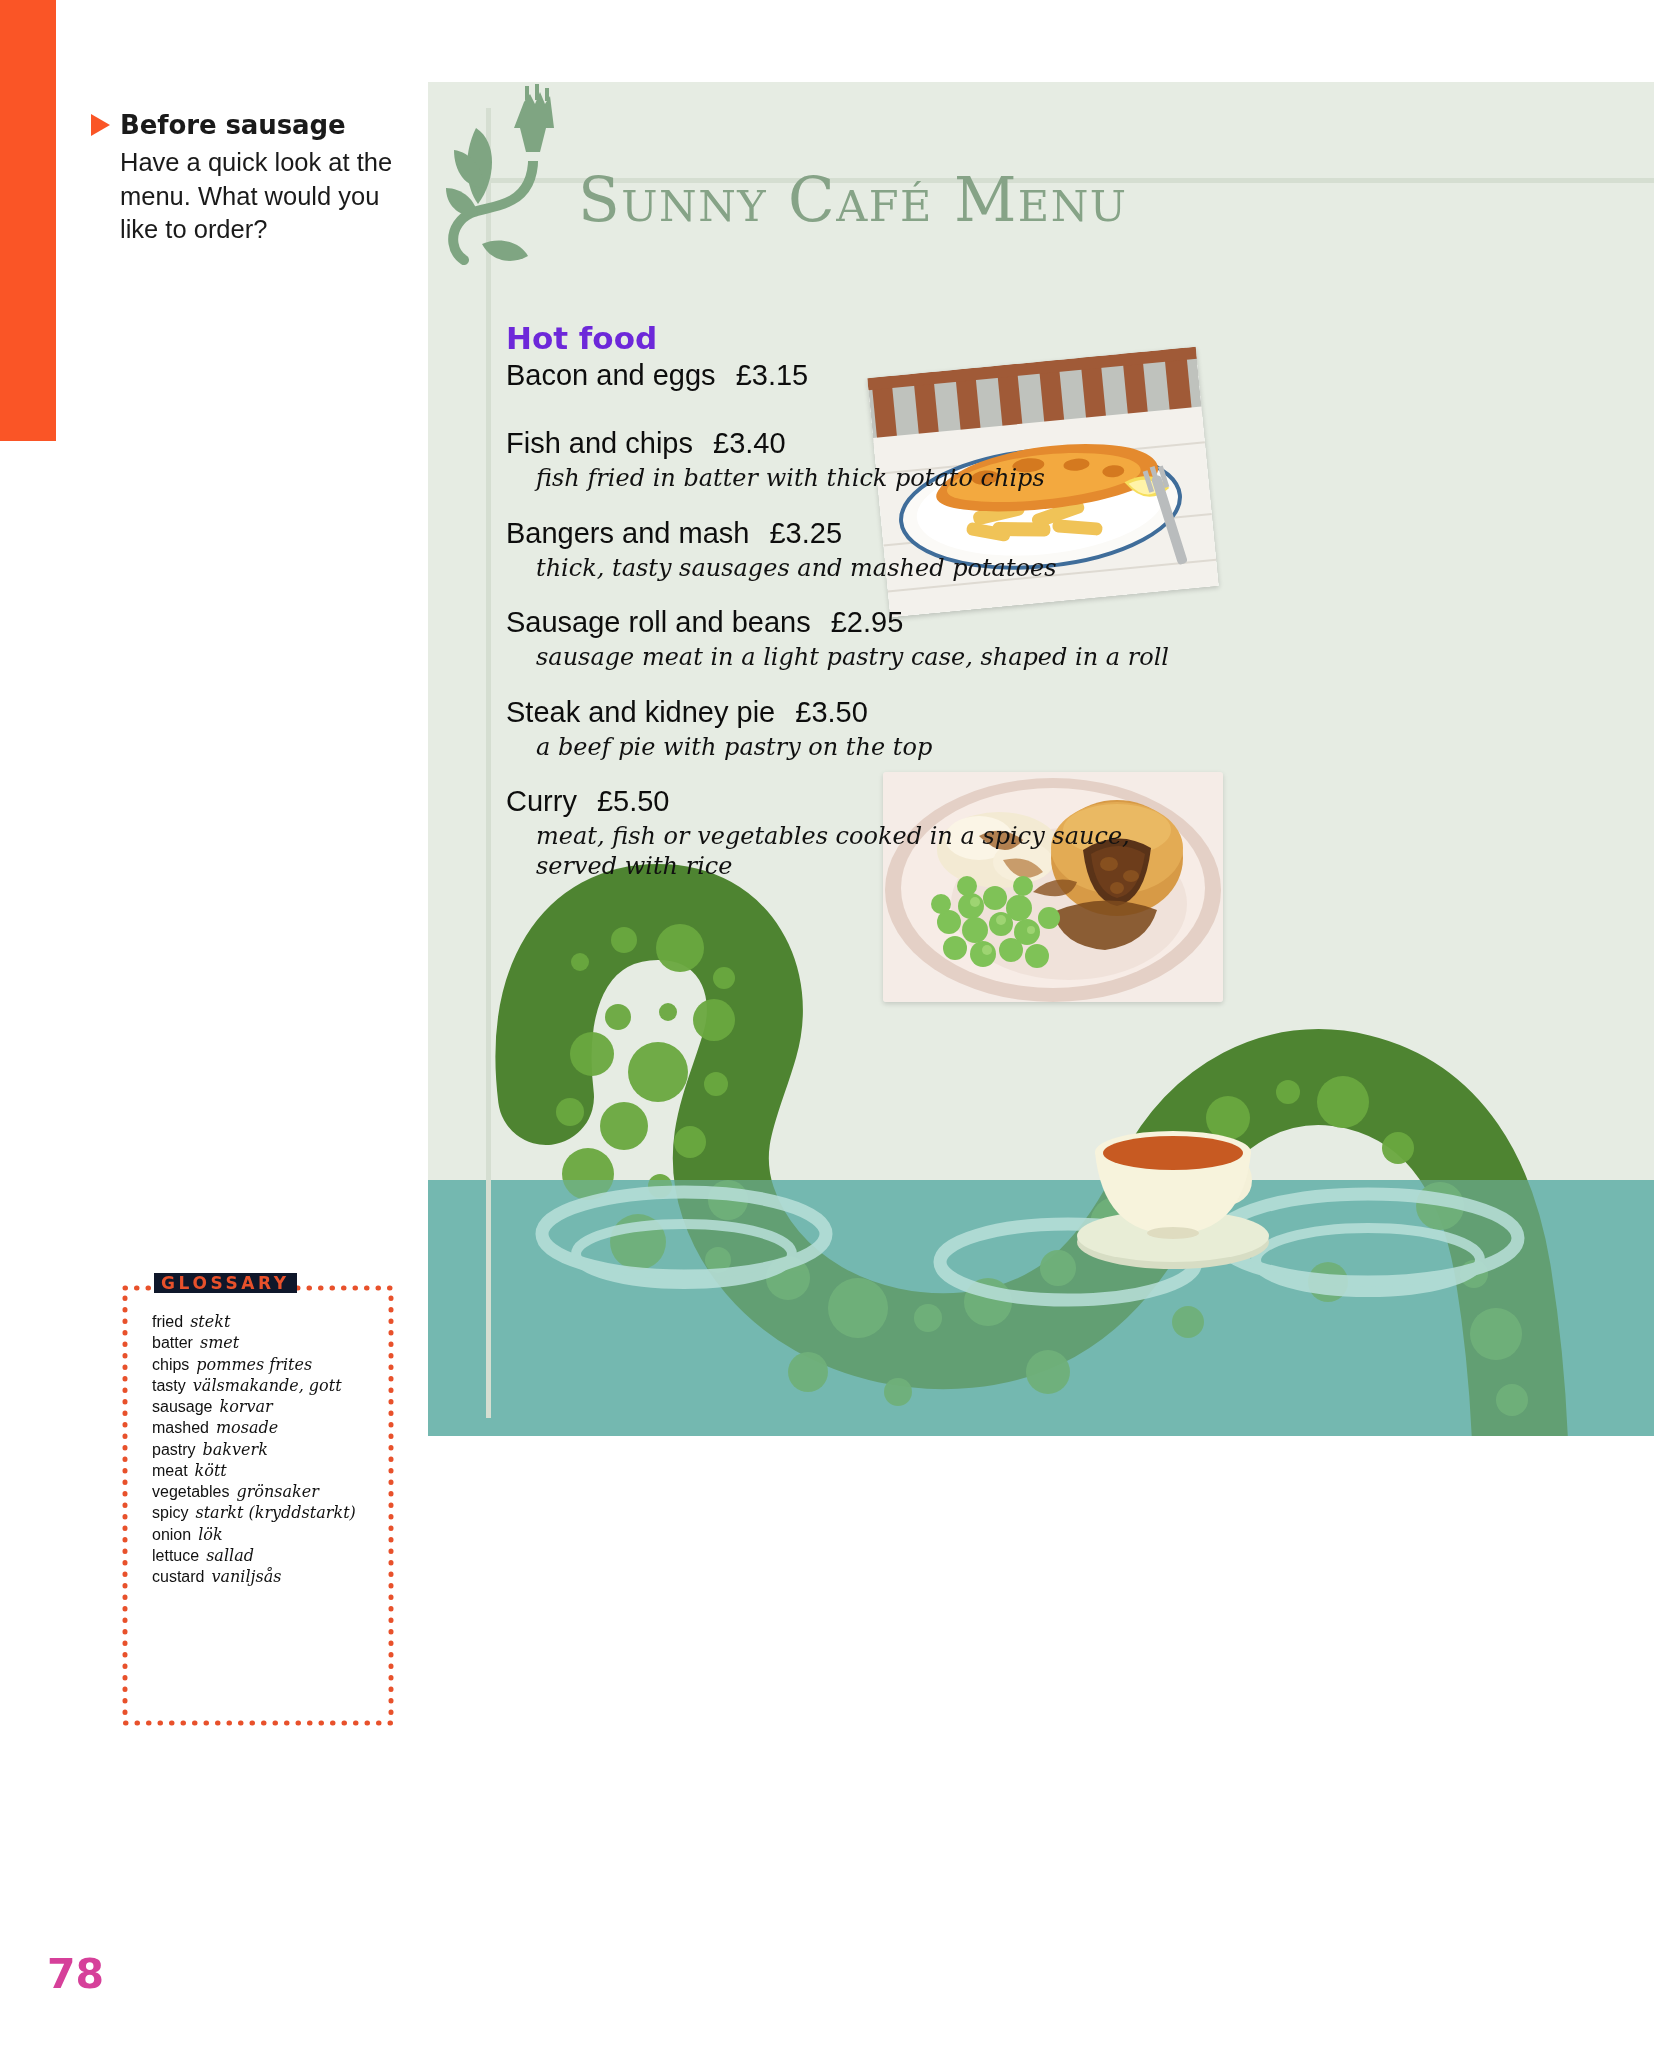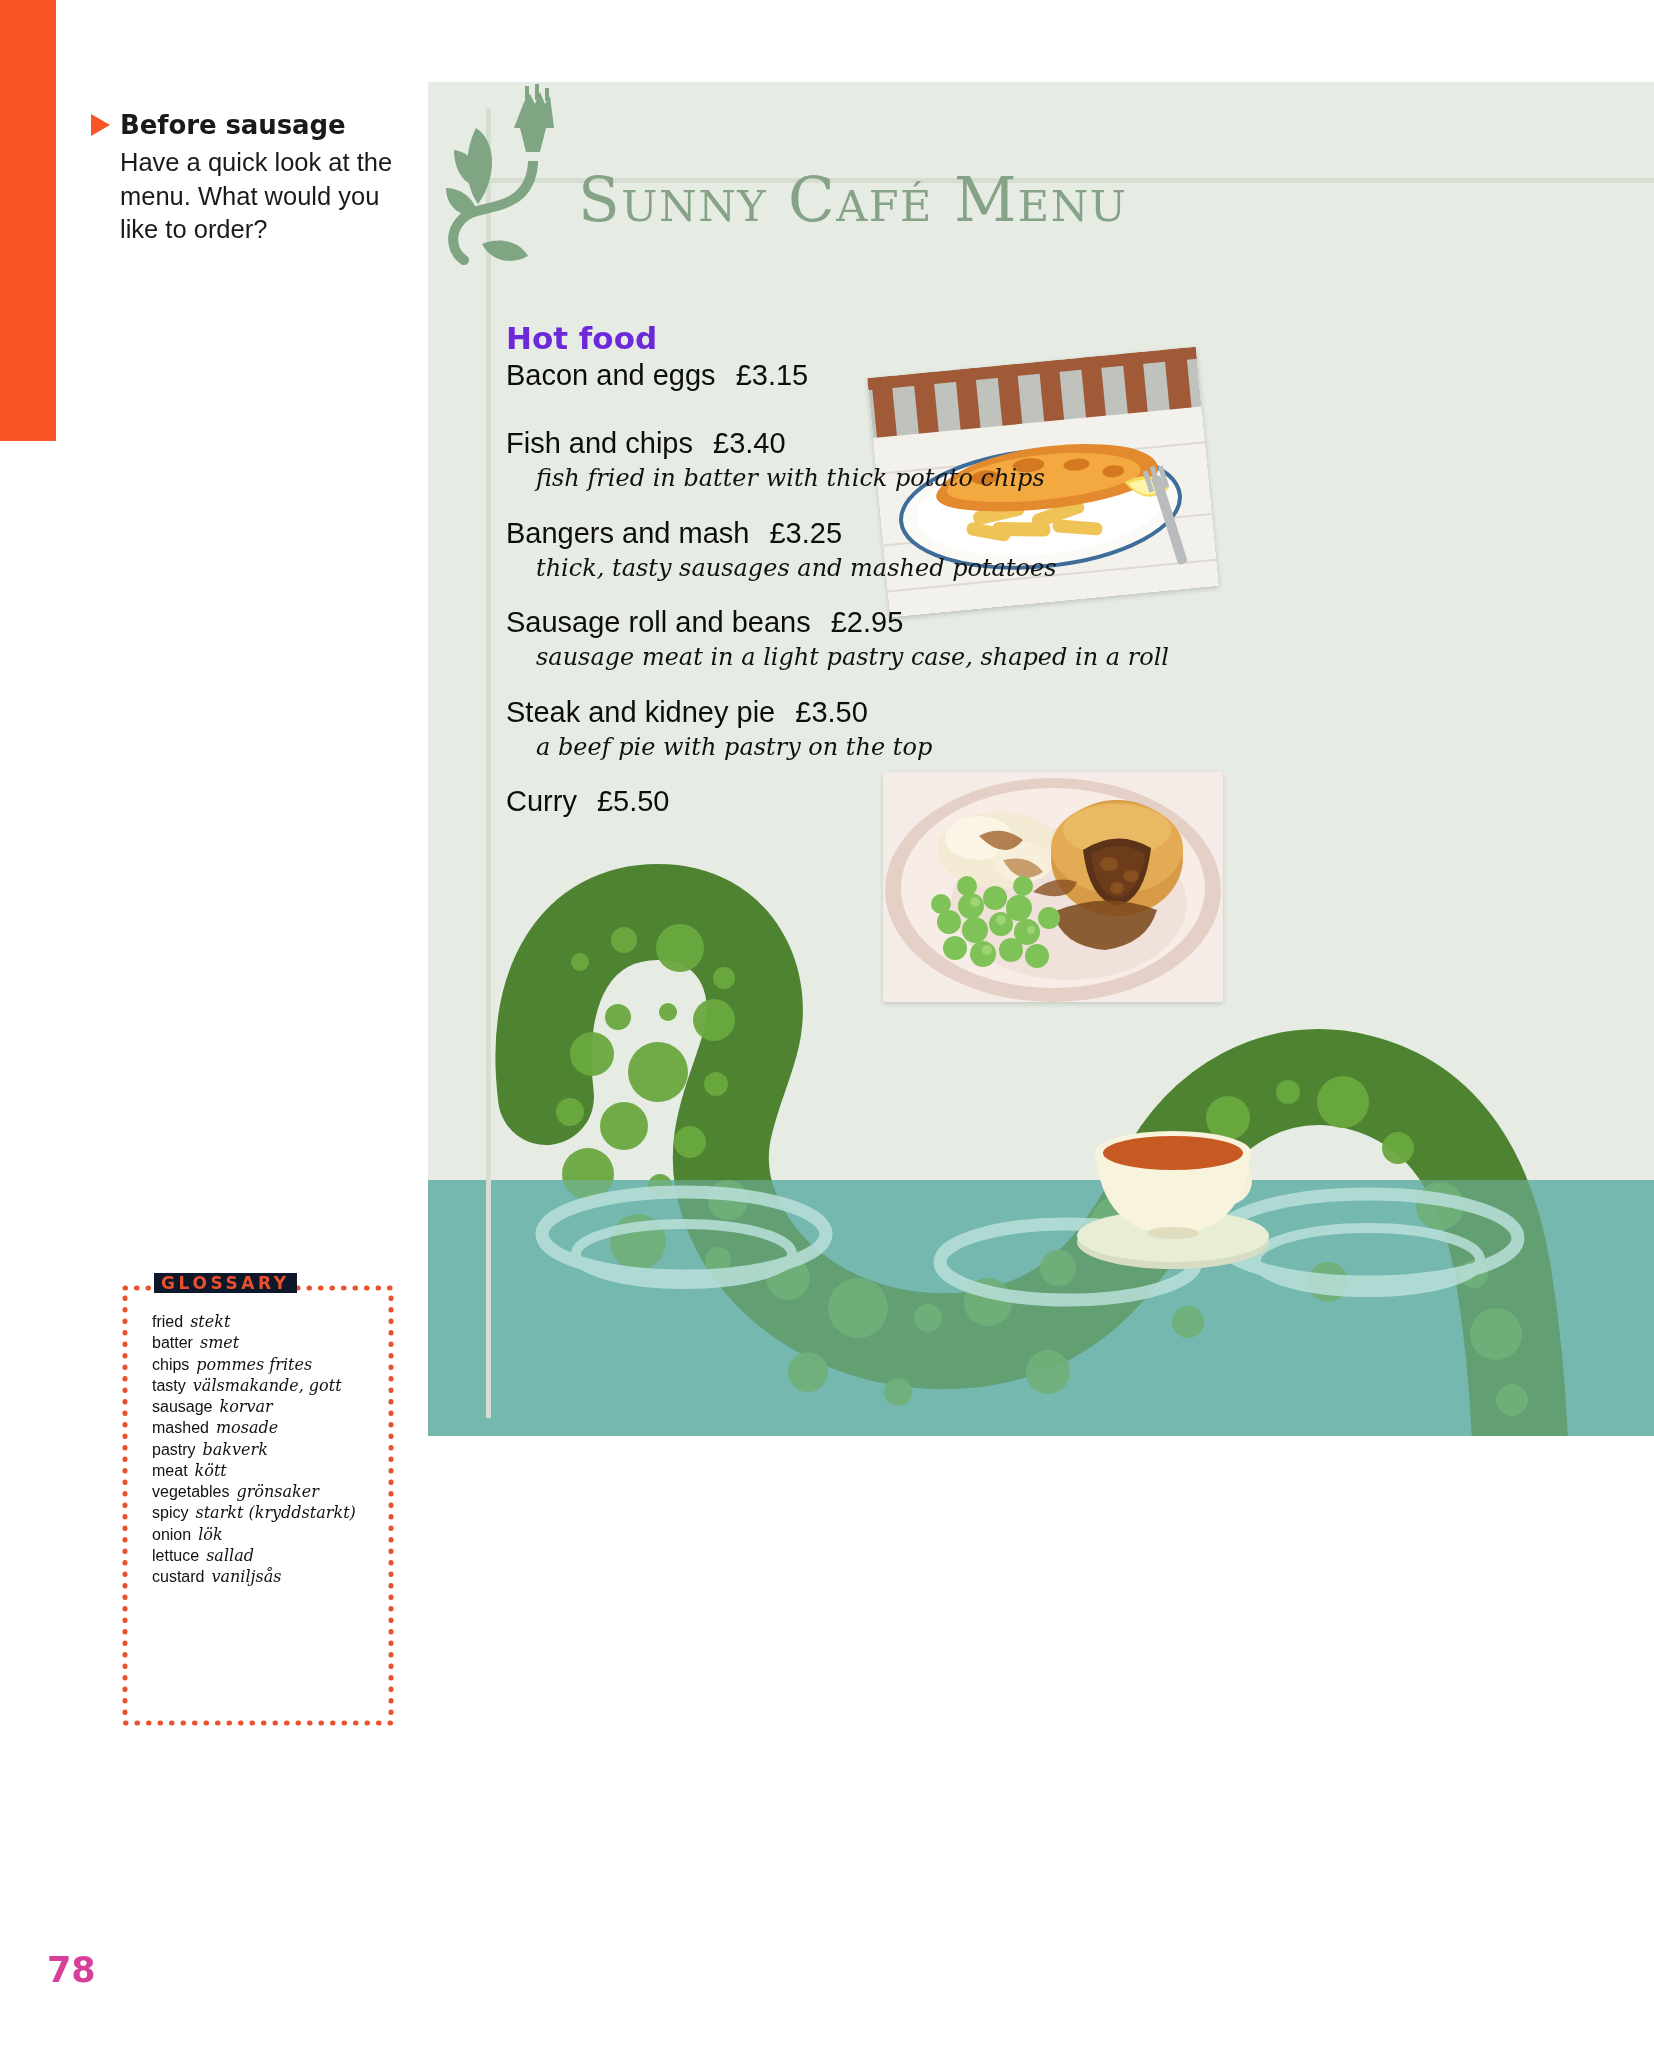--- a/index.html
+++ b/index.html
@@ -130,21 +130,21 @@
   }
   .gl-row .sv{
     font-family:"DejaVu Serif", serif;
     font-style:italic;margin-left:7px;
   }
 
   
   .page-num{
     position:absolute;left:47px;top:1950px;
     font-family:"DejaVu Sans", sans-serif;
-    font-weight:bold;font-size:35px;color:#D6409A;
+    font-weight:bold;font-size:41px;color:#D6409A;
   }
 </style>
 </head>
 <body>
 
 <div class="orange-tab"></div>
 
 <div class="before-reading">
   <div class="br-head">
     <span class="br-tri"></span>
@@ -431,20 +431,21 @@
         <span>Steak and kidney pie</span><span class="price">£3.50</span>
       </div>
       <div class="item-desc">a beef pie with pastry on the top</div>
     </div>
     <div class="gap-sm"></div>
 
     <div class="item">
       <div class="item-line">
         <span>Curry</span><span class="price">£5.50</span>
       </div>
+      <div class="item-desc">meat, fish or vegetables cooked in a spicy sauce, served with rice</div>
     </div>
   </div>
 
 </div>
 
 <div class="glossary" style="height: 441px;">
   <svg class="gl-box" viewBox="0 0 272 441" preserveAspectRatio="none" style="height: 441px;">
     <rect x="3" y="3" width="266" height="435" fill="none" stroke="#E8512B" stroke-width="5" stroke-linecap="round" stroke-dasharray="0.5 11"></rect>
   </svg>
   <div class="gl-title">GLOSSARY</div>

